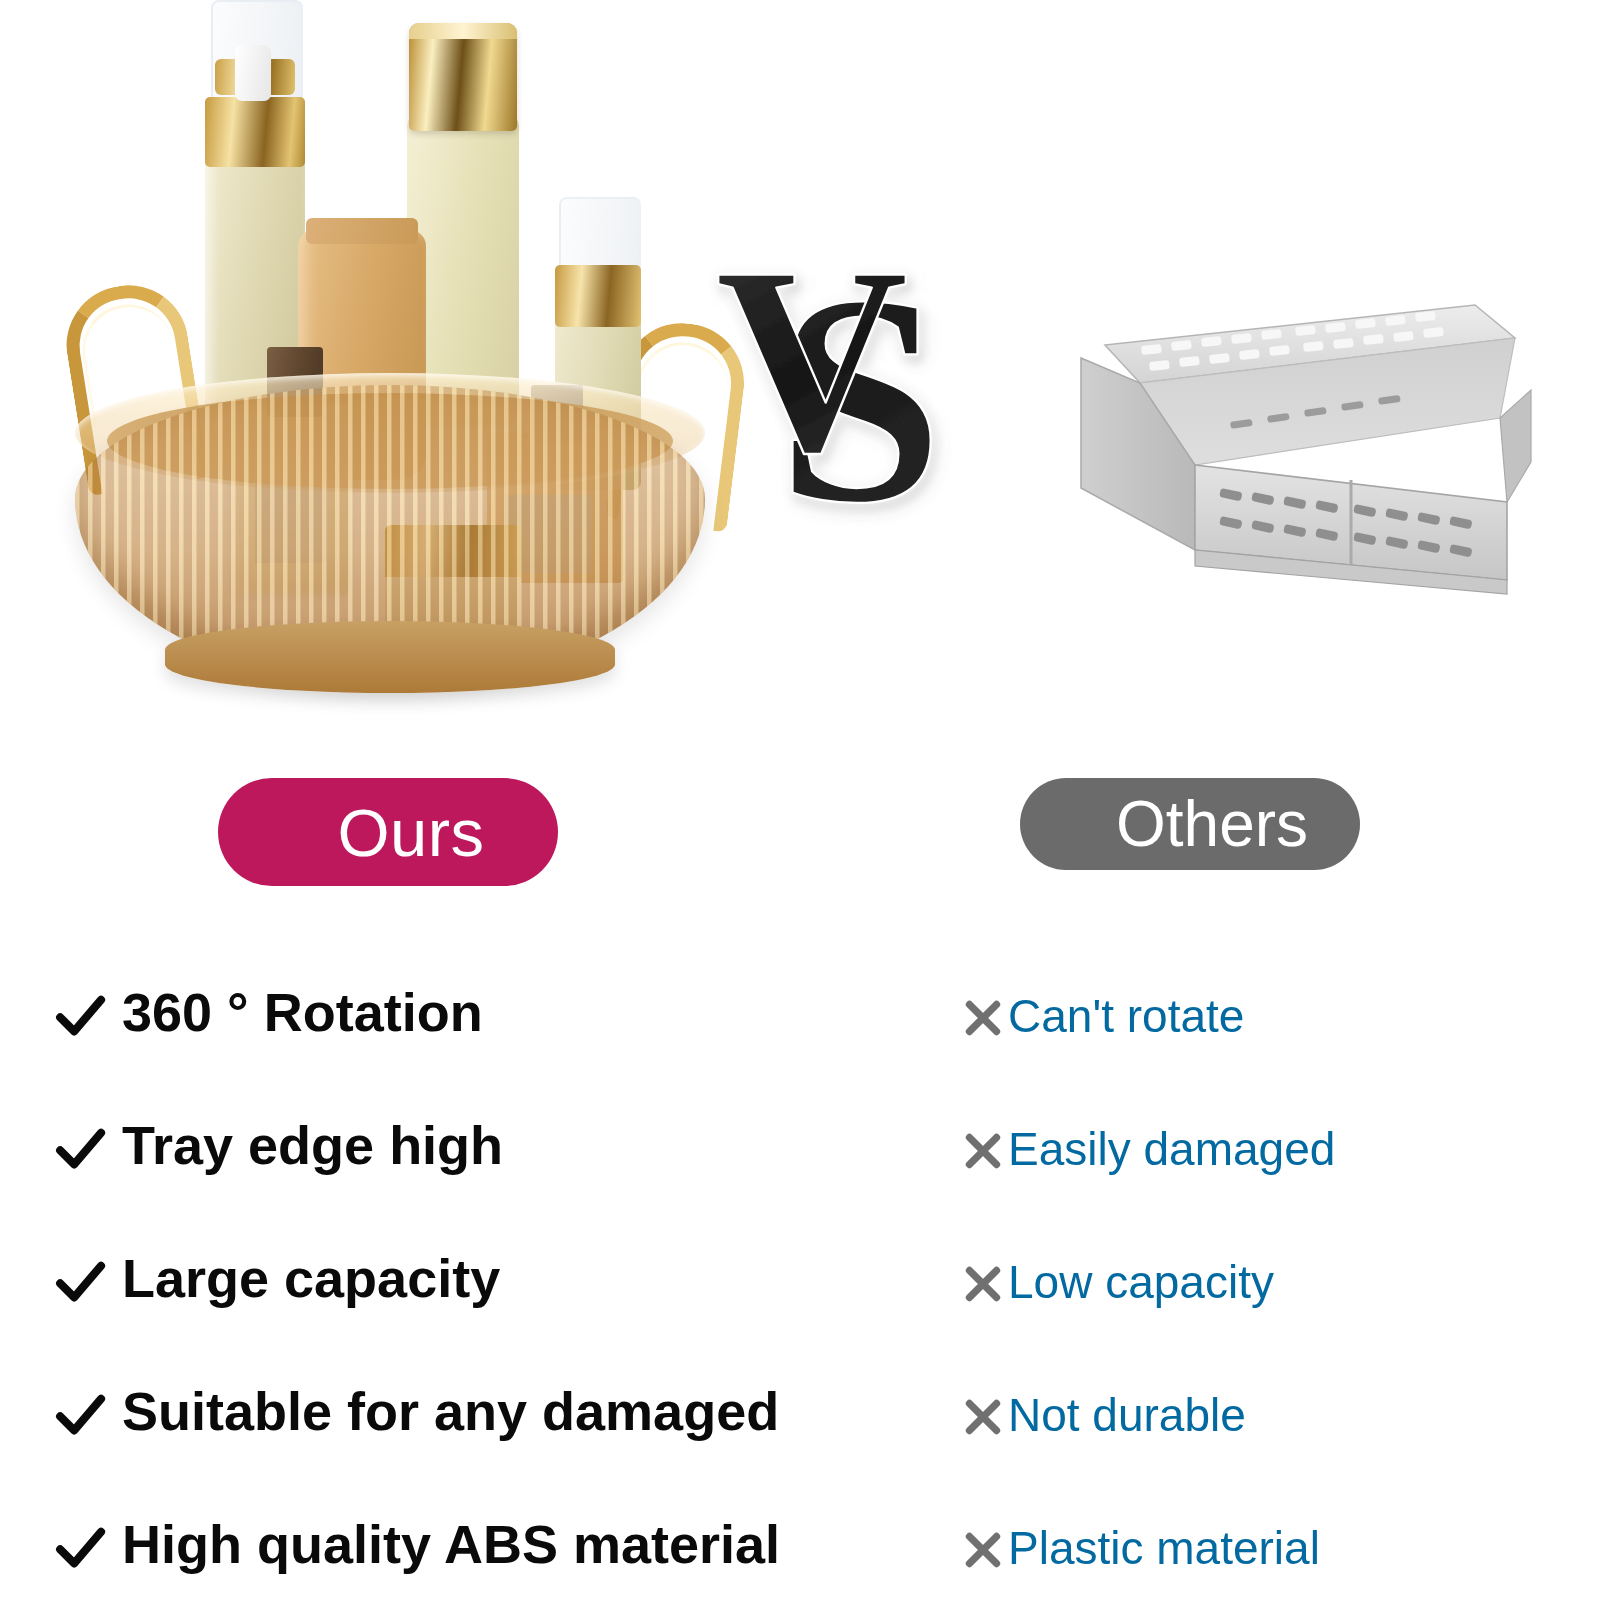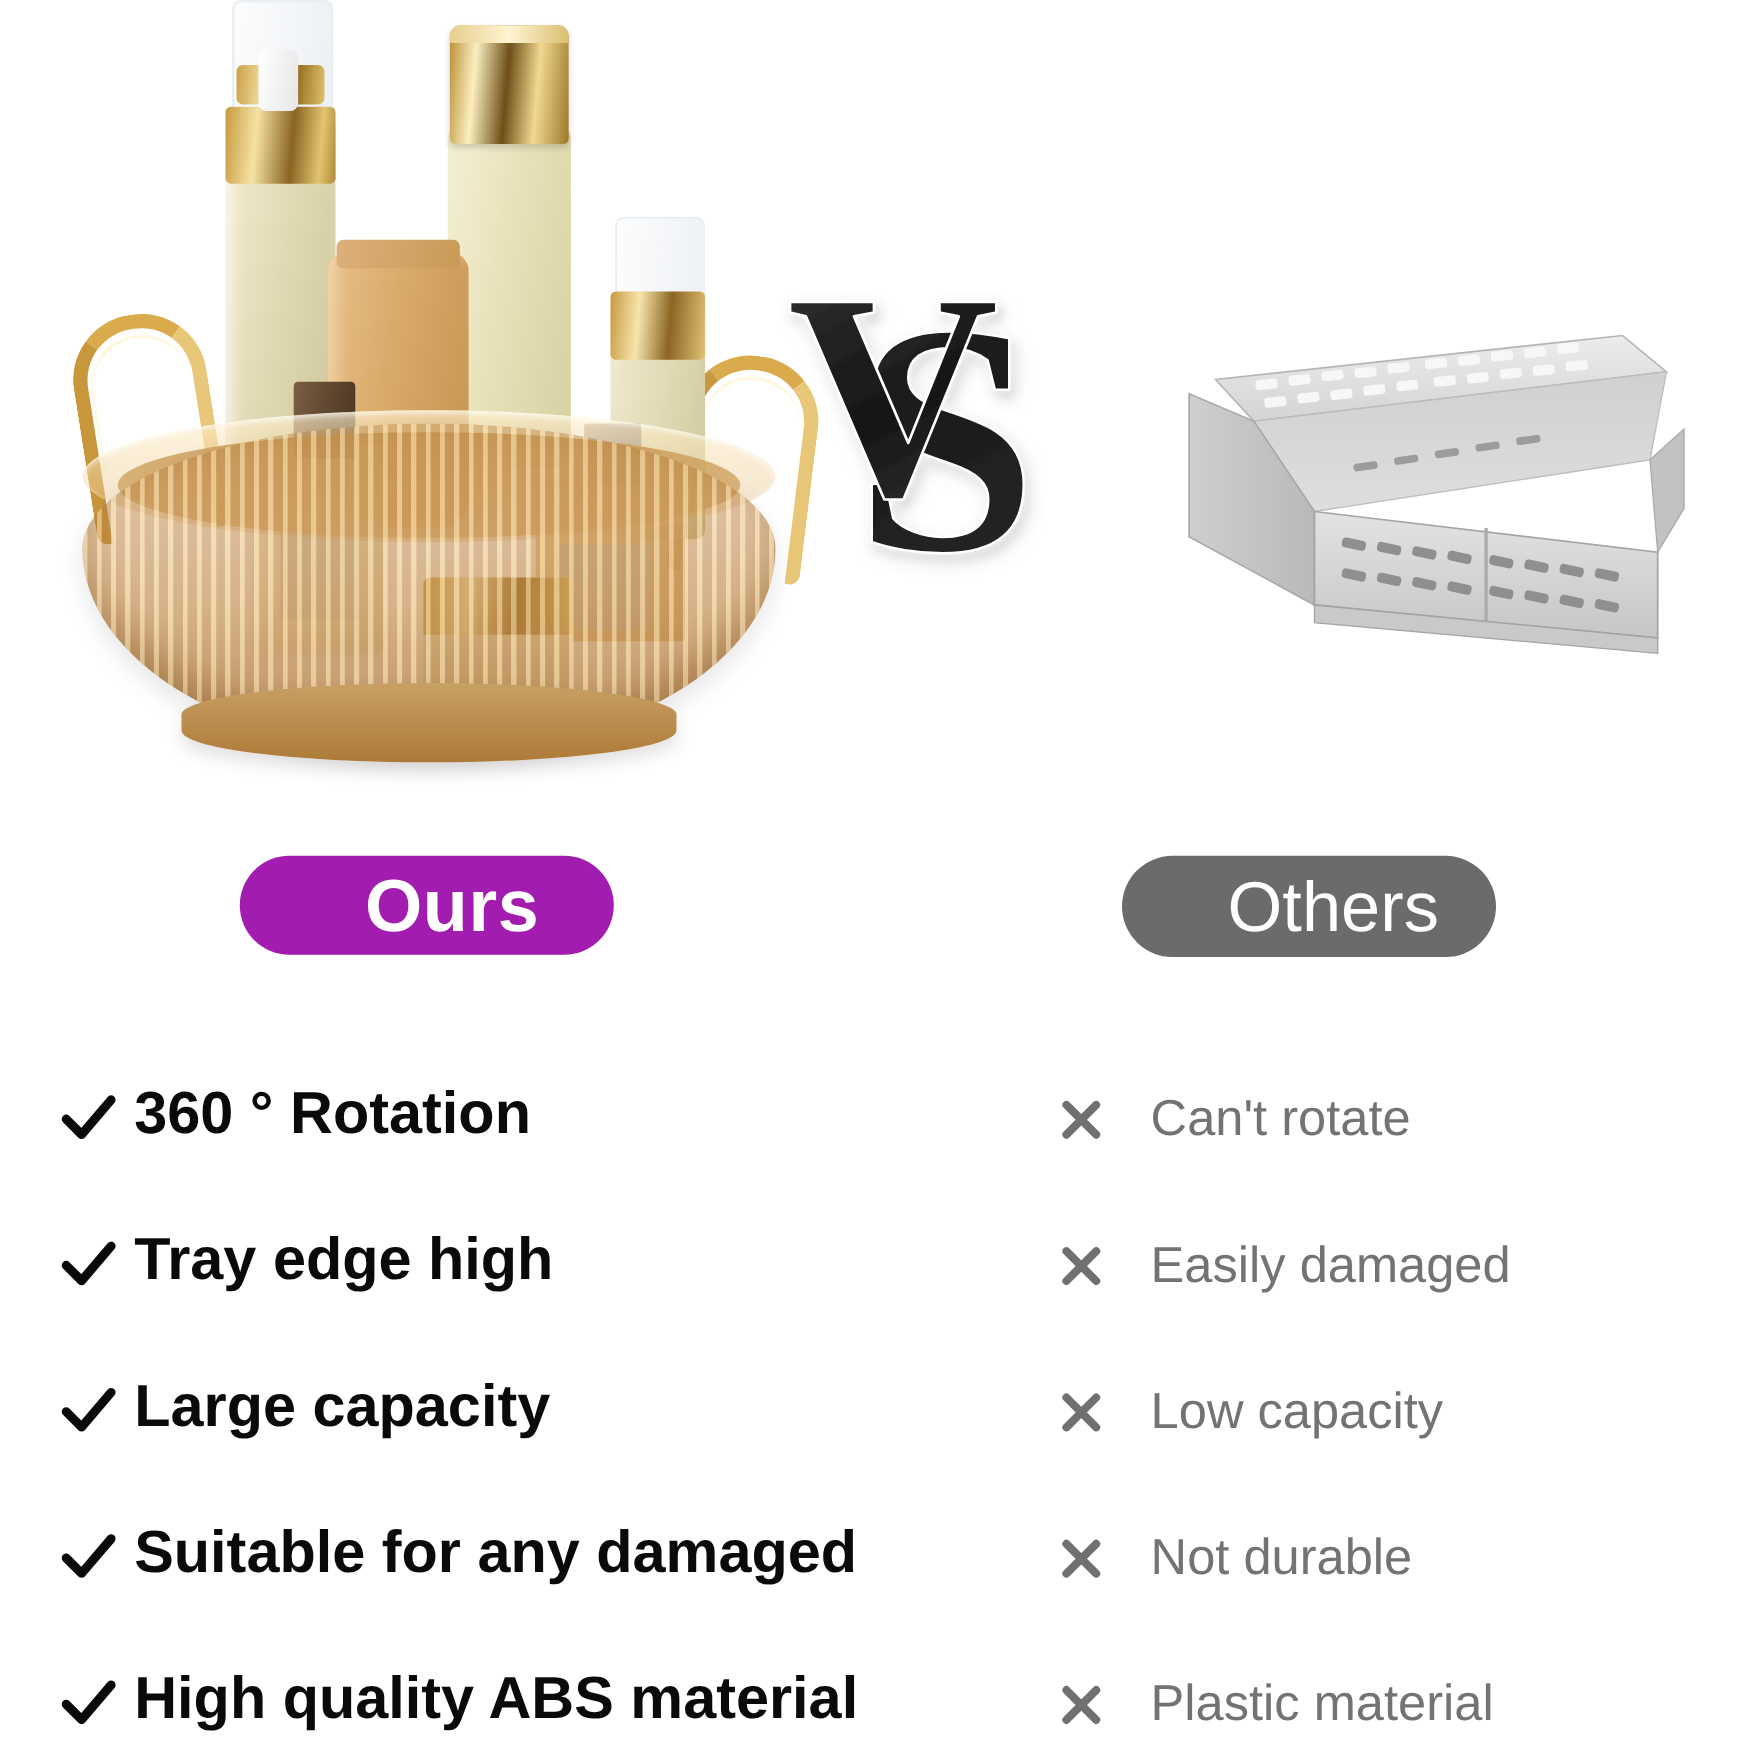--- a/index.html
+++ b/index.html
@@ -115,40 +115,40 @@
 
   
   .crate{position:absolute;left:1045px;top:250px;width:500px;height:360px;}
   .crate svg{width:100%;height:100%;}
 
   
   .compare{position:absolute;left:0;top:760px;width:1601px;height:841px;}
 
   .pill{position:absolute;display:flex;align-items:center;justify-content:center;
     border-radius:999px;color:#fff;box-sizing:border-box;}
-  .pill-ours{left:218px;top:18px;width:340px;height:90px;background:#a21caf;
-    font-weight:bold;font-size:67px;letter-spacing:.5px;padding-left:46px;}
+  .pill-ours{left:218px;top:18px;width:340px;height:108px;background:#be185d;
+    font-weight:normal;font-size:67px;letter-spacing:.5px;padding-left:46px;}
   .pill-others{left:1020px;top:18px;width:340px;height:92px;background:#6b6b6b;
     font-weight:normal;font-size:64px;padding-left:44px;}
 
   .col-ours{position:absolute;left:0;top:150px;width:900px;}
   .col-others{position:absolute;left:930px;top:150px;width:660px;}
 
   .row{display:flex;align-items:flex-end;height:133px;}
   .row .mark{flex:0 0 auto;display:flex;align-items:center;justify-content:center;}
   .row .txt{white-space:nowrap;}
 
   .col-ours .row{padding-left:52px;}
   .col-ours .mark{width:56px;height:56px;}
   .col-ours .txt{font-size:54px;font-weight:bold;color:#0a0a0a;
     margin-left:14px;font-stretch:condensed;}
 
   .col-others .row{padding-left:28px;}
   .col-others .mark{width:50px;height:50px;}
-  .col-others .txt{font-size:46px;font-weight:normal;color:#737373;margin-left:38px;}
+  .col-others .txt{font-size:46px;font-weight:normal;color:#0369a1;}
 </style>
 </head>
 <body>
 
 <div class="stage">
 
   <div class="hero">
 
     <div class="tray-scene">
 

